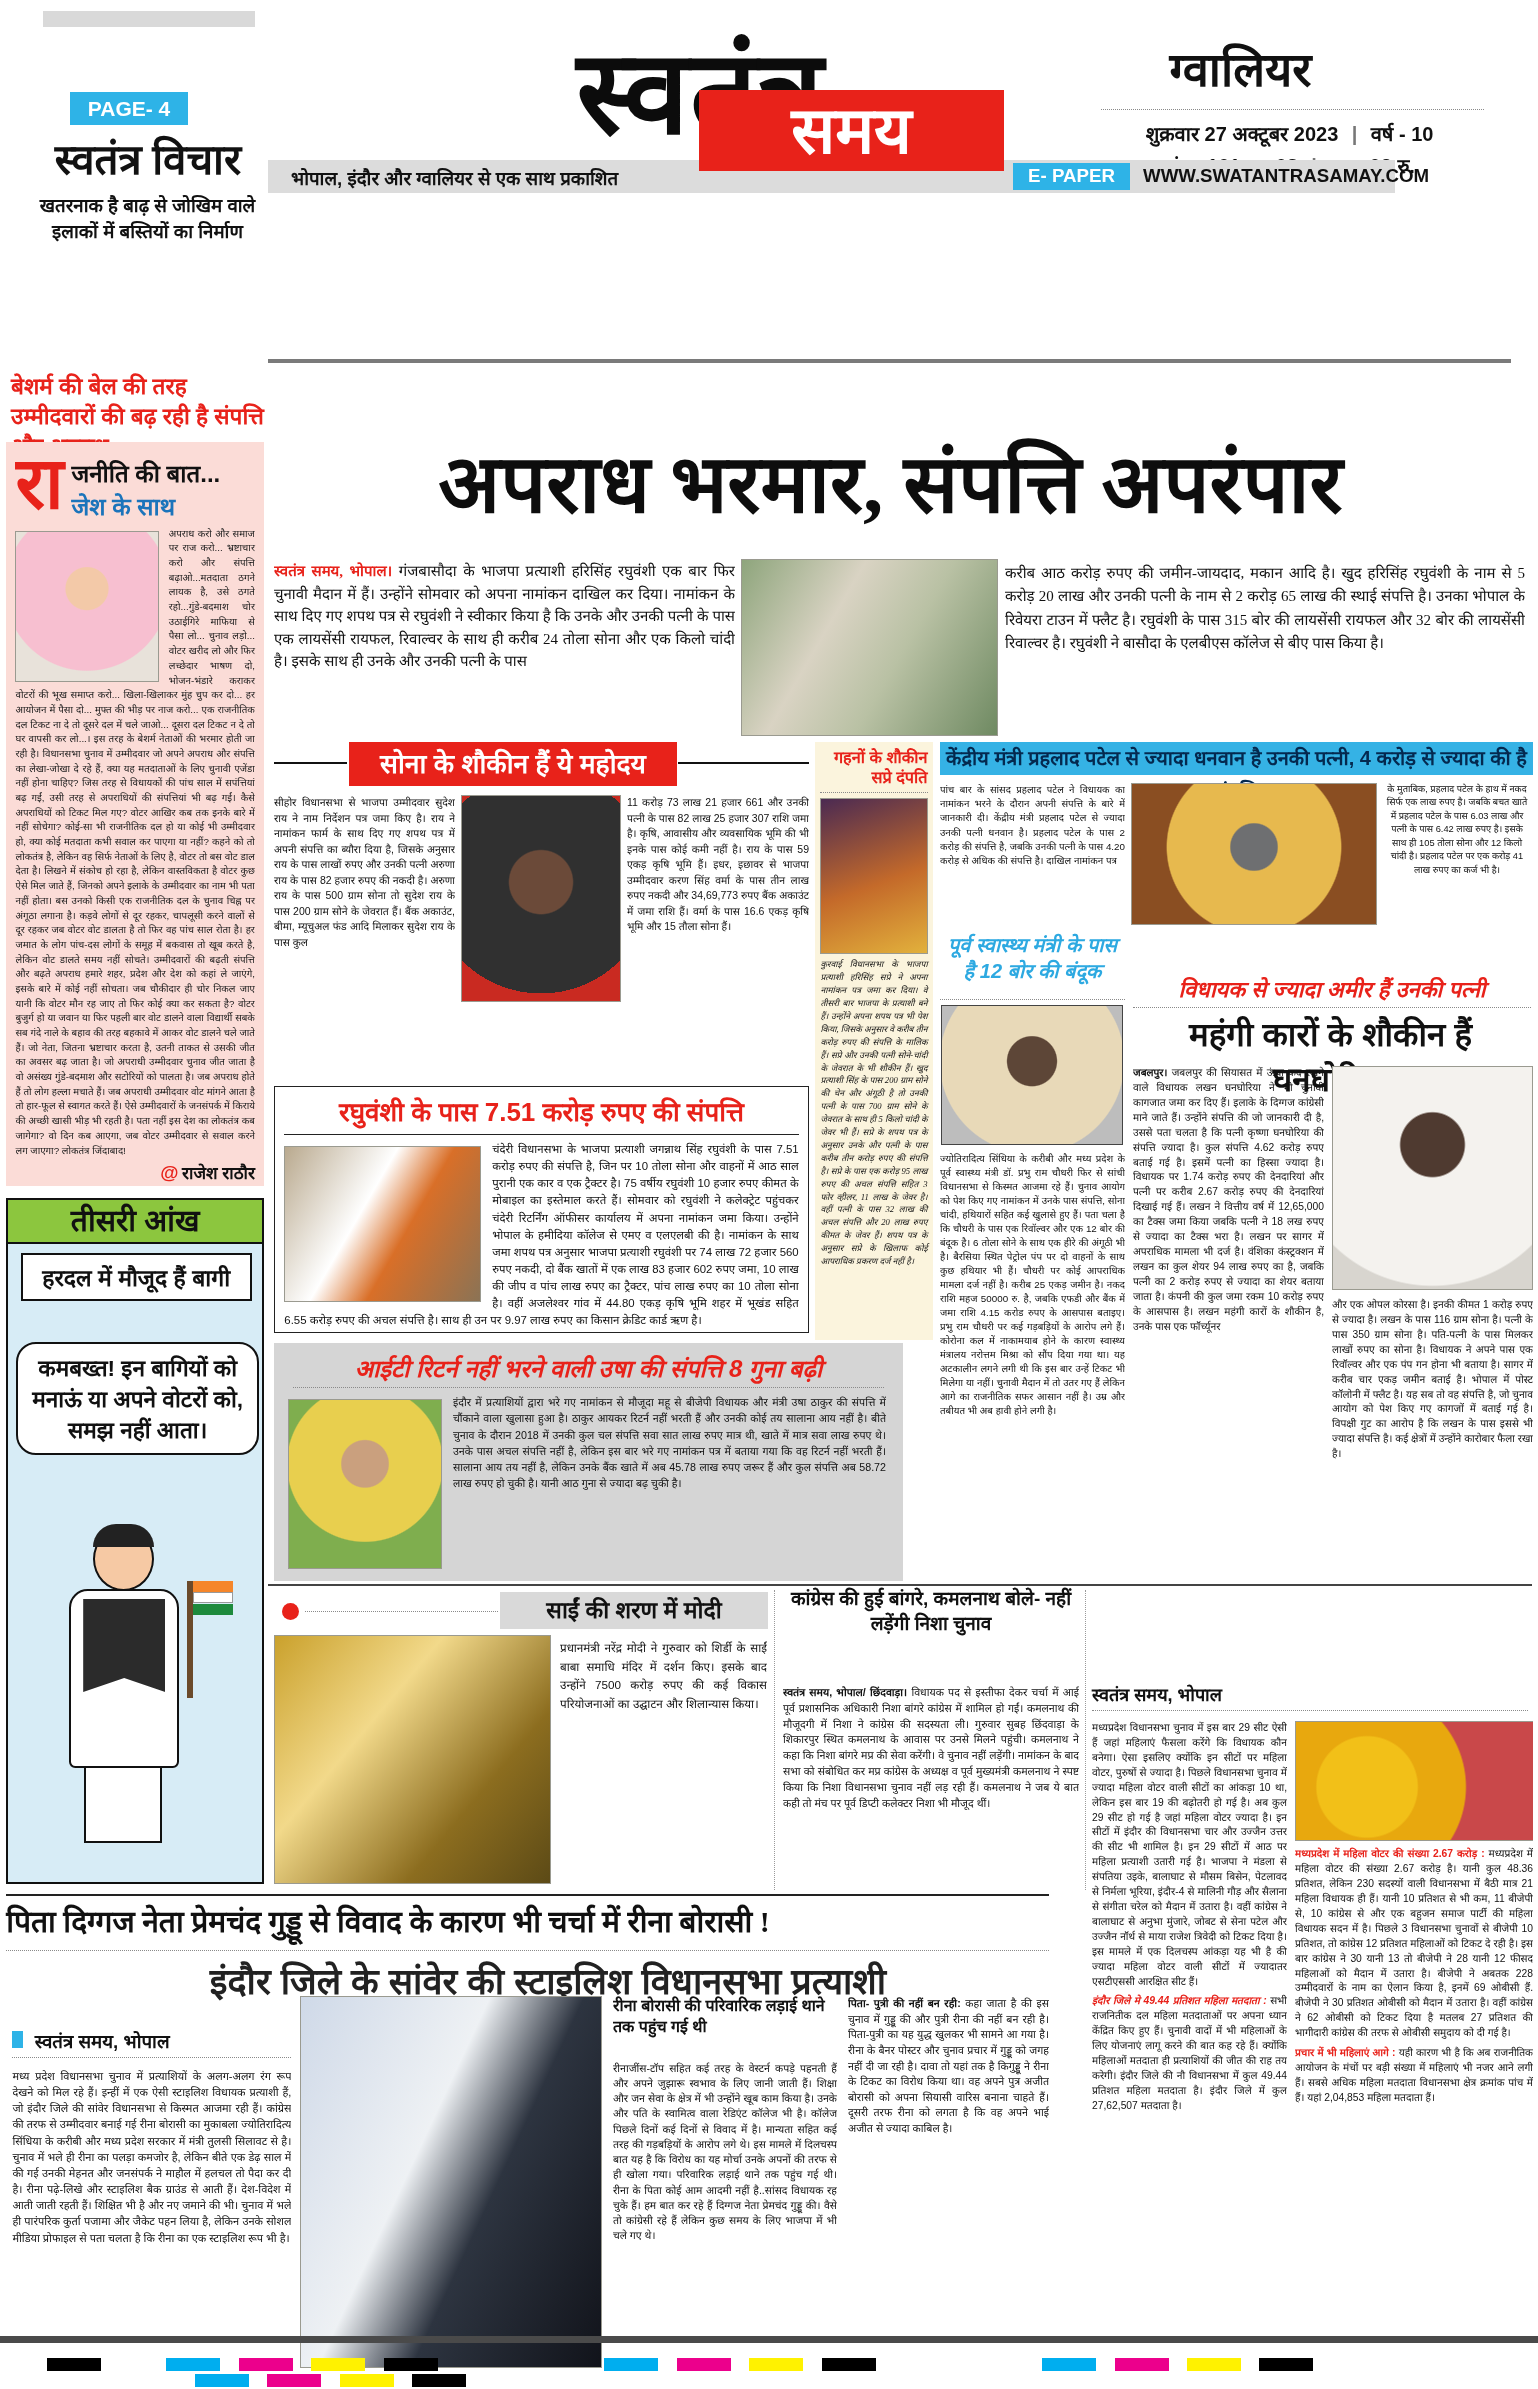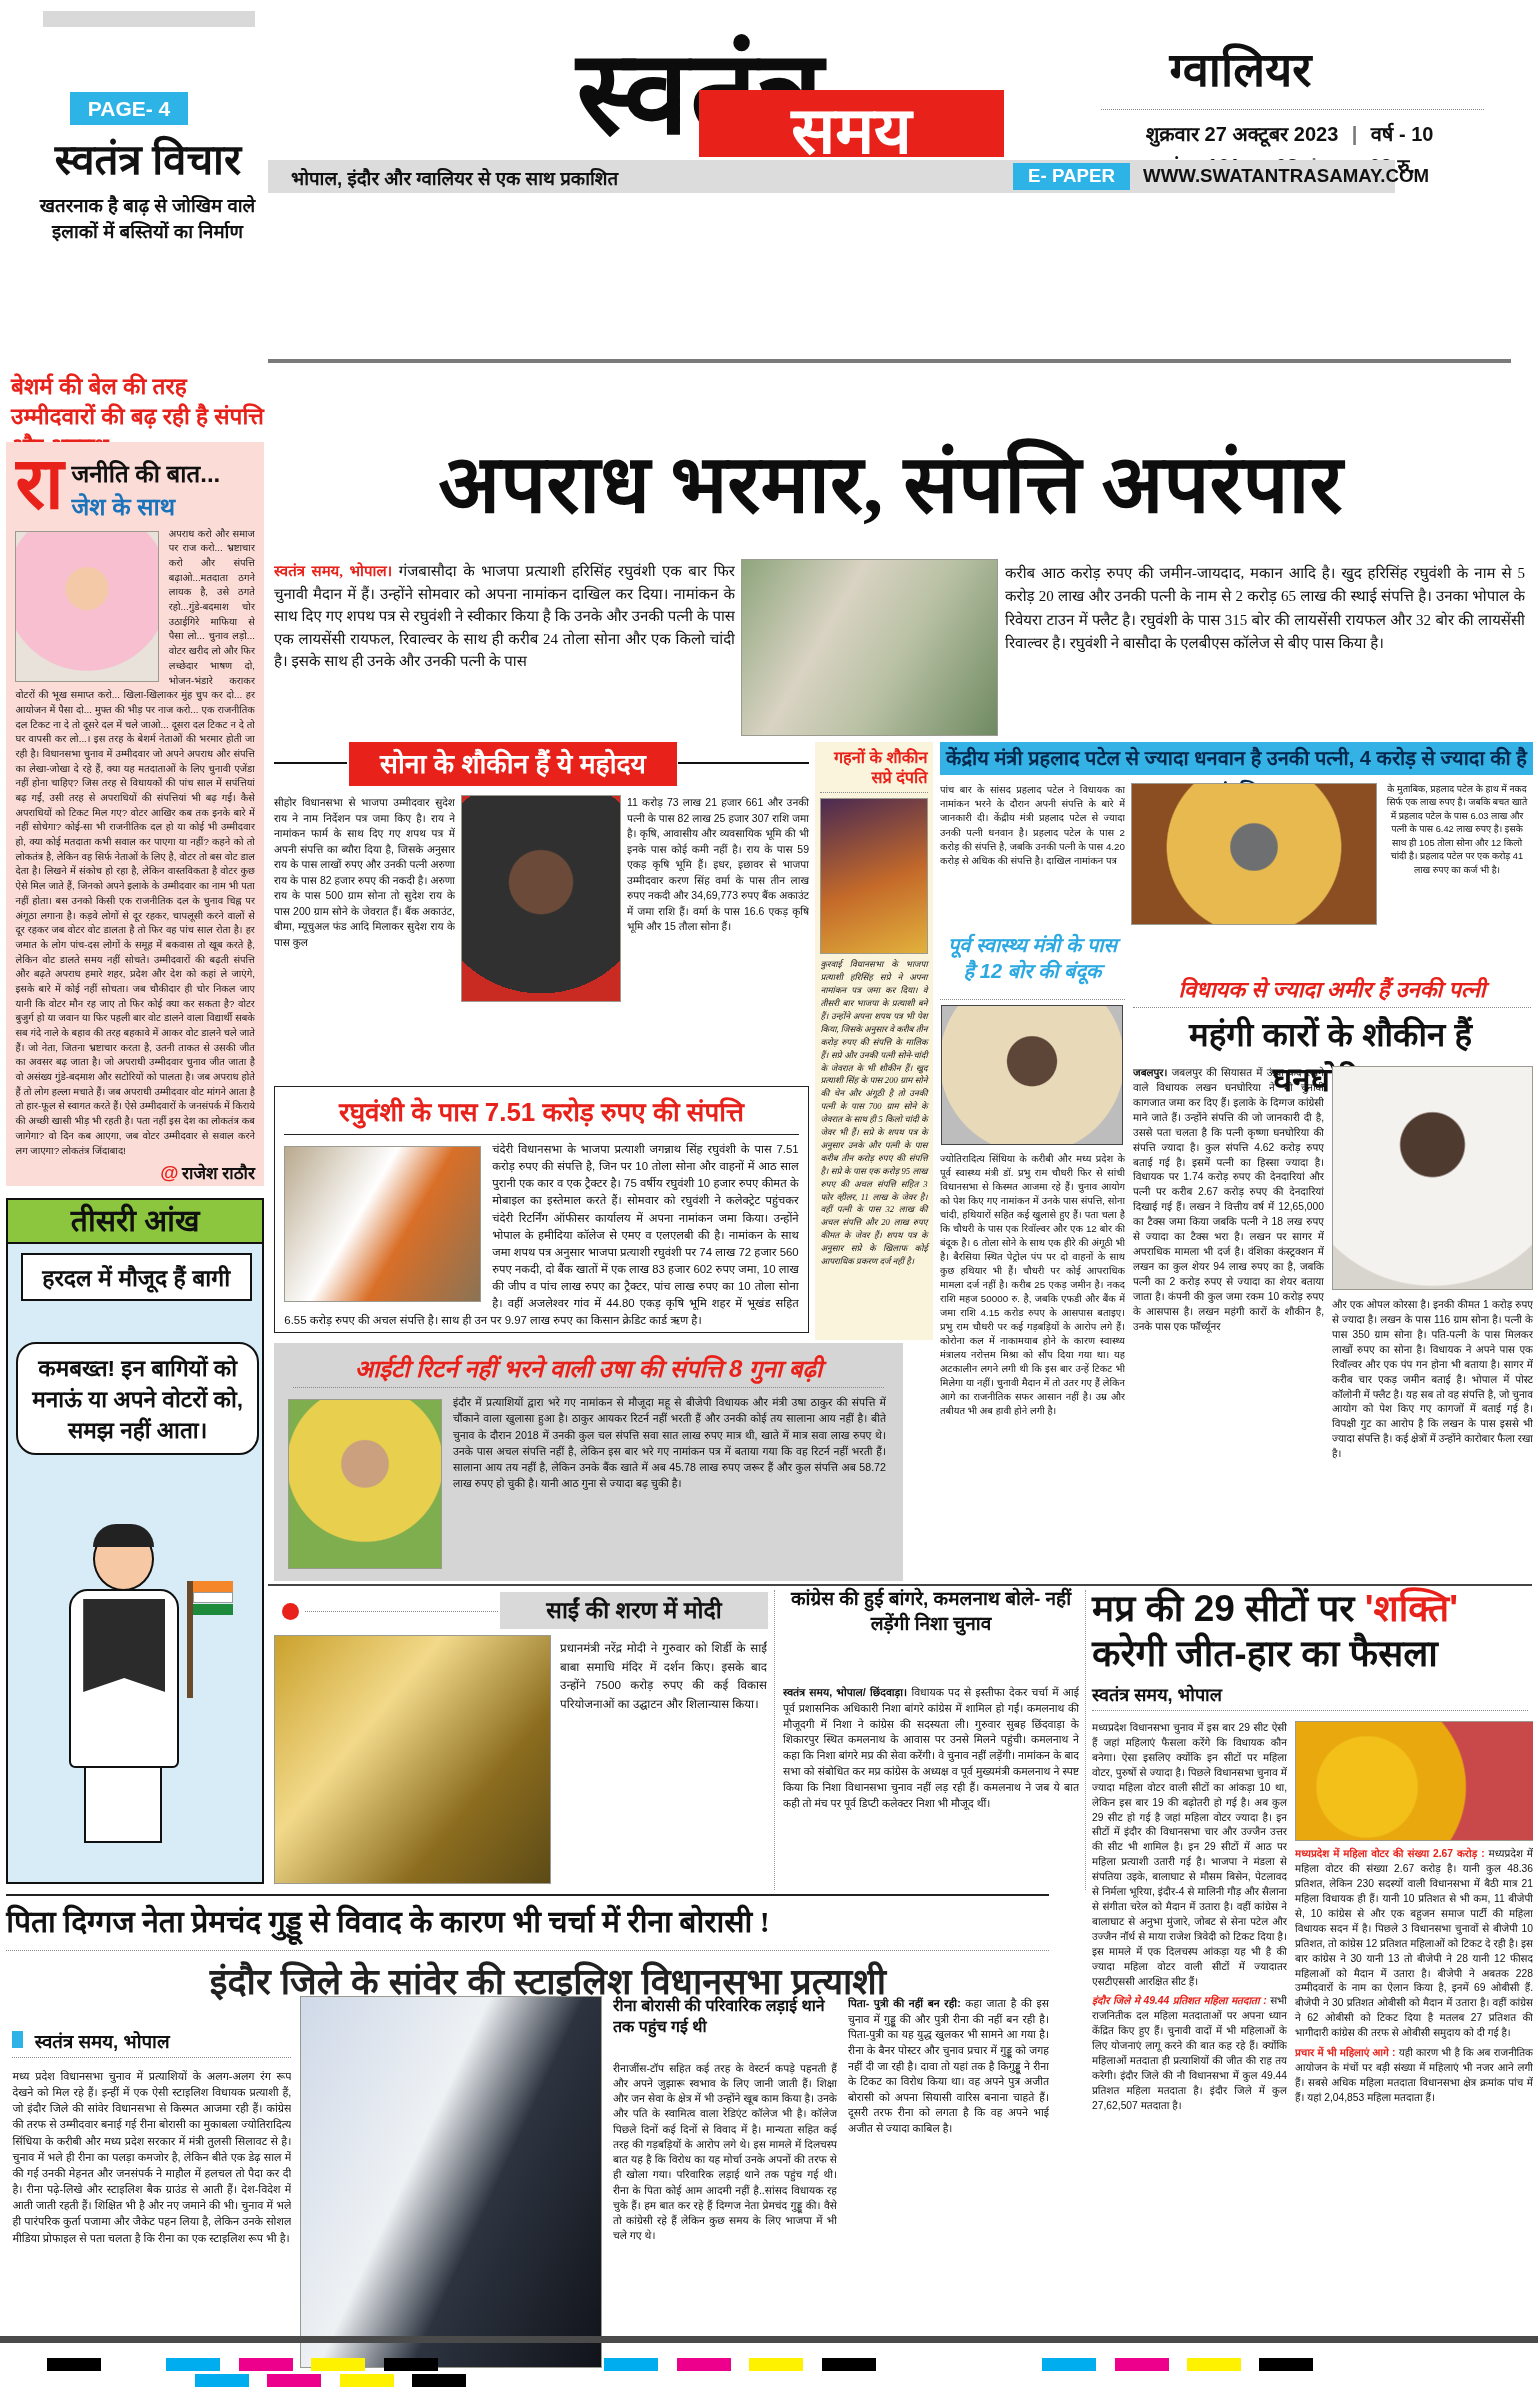--- a/index.html
+++ b/index.html
@@ -37,21 +37,21 @@
   <div class="abs" style="left:43px;top:11px;width:212px;height:15.6px;background:#d9d9d9;"></div>
 
   <div class="abs" style="left:70px;top:92px;width:118px;height:33px;background:#2eb3e7;color:#fff;font-weight:bold;font-size:21px;text-align:center;line-height:33px;">PAGE- 4</div>
 
   <div class="abs" style="left:22px;top:129px;width:252px;font-size:42px;font-weight:bold;text-align:center;font-family:'Liberation Serif',serif;">स्वतंत्र विचार</div>
 
   <div class="abs" style="left:20px;top:193px;width:255px;font-size:18.7px;font-weight:bold;text-align:center;line-height:1.4;">खतरनाक है बाढ़ से जोखिम वाले इलाकों में बस्तियों का निर्माण</div>
 
   <div class="abs" style="left:393px;top:7.8px;width:615px;font-size:117px;font-weight:bold;text-align:center;color:#0c0c0c;letter-spacing:1.6px;">स्वतंत्र</div>
 
-  <div class="abs" style="left:699px;top:90px;width:305px;height:67px;background:#e8221a;color:#fff;font-size:65px;font-weight:bold;text-align:center;line-height:81px;z-index:5;">समय</div>
+  <div class="abs" style="left:699px;top:90px;width:305px;height:81px;background:#e8221a;color:#fff;font-size:65px;font-weight:bold;text-align:center;line-height:81px;z-index:5;">समय</div>
 
   <div class="abs" style="left:1054px;top:36px;width:373px;font-size:47px;font-weight:bold;text-align:center;font-family:'Liberation Serif',serif;">ग्वालियर</div>
 
   <div class="abs dotted-h" style="left:1101px;top:109px;width:383px;"></div>
 
   <div class="abs" style="left:1089px;top:120px;width:401px;font-size:20px;font-weight:bold;text-align:center;">
     <span>शुक्रवार 27 अक्टूबर 2023</span>
     <span style="color:#777;padding:0 7.8px;">|</span>
     <span>वर्ष - 10</span>
   </div>
@@ -195,23 +195,20 @@
   <div class="abs dotted-v" style="left:1085px;top:1590px;height:300px;"></div>
 
   <div class="abs" style="left:783px;top:1587px;width:296px;font-size:19px;font-weight:bold;line-height:1.3;text-align:center;">कांग्रेस की हुई बांगरे, कमलनाथ बोले- नहीं लड़ेंगी निशा चुनाव</div>
   <div class="abs ov" style="left:783px;top:1685px;width:296px;height:205px;">
     <p class="jt" style="font-size:10.7px;line-height:1.48;">
       <span style="font-weight:bold;">स्वतंत्र समय, भोपाल/ छिंदवाड़ा।</span>
       <span>विधायक पद से इस्तीफा देकर चर्चा में आई पूर्व प्रशासनिक अधिकारी निशा बांगरे कांग्रेस में शामिल हो गईं। कमलनाथ की मौजूदगी में निशा ने कांग्रेस की सदस्यता ली। गुरुवार सुबह छिंदवाड़ा के शिकारपुर स्थित कमलनाथ के आवास पर उनसे मिलने पहुंची। कमलनाथ ने कहा कि निशा बांगरे मप्र की सेवा करेंगी। वे चुनाव नहीं लड़ेंगी। नामांकन के बाद सभा को संबोधित कर मप्र कांग्रेस के अध्यक्ष व पूर्व मुख्यमंत्री कमलनाथ ने स्पष्ट किया कि निशा विधानसभा चुनाव नहीं लड़ रही हैं। कमलनाथ ने जब ये बात कही तो मंच पर पूर्व डिप्टी कलेक्टर निशा भी मौजूद थीं।</span>
     </p>
   </div>
 
-  <div class="abs" style="left:1092px;top:1586px;width:440px;font-size:37px;font-weight:bold;line-height:1.22;">
-    <span>मप्र की 29 सीटों पर </span><span class="redtxt">'शक्ति'</span><span> करेगी जीत-हार का फैसला</span>
-  </div>
   <div class="abs" style="left:1092px;top:1682px;width:233px;font-size:18px;font-weight:bold;">स्वतंत्र समय, भोपाल</div>
   <div class="abs dotted-h" style="left:1092px;top:1710px;width:436px;"></div>
 
   <div class="abs ov" style="left:1092px;top:1721px;width:195px;height:579px;">
     <p class="jt" style="font-size:10.3px;line-height:1.45;">मध्यप्रदेश विधानसभा चुनाव में इस बार 29 सीट ऐसी हैं जहां महिलाएं फैसला करेंगे कि विधायक कौन बनेगा। ऐसा इसलिए क्योंकि इन सीटों पर महिला वोटर, पुरुषों से ज्यादा है। पिछले विधानसभा चुनाव में ज्यादा महिला वोटर वाली सीटों का आंकड़ा 10 था, लेकिन इस बार 19 की बढ़ोतरी हो गई है। अब कुल 29 सीट हो गई है जहां महिला वोटर ज्यादा है। इन सीटों में इंदौर की विधानसभा चार और उज्जैन उत्तर की सीट भी शामिल है। इन 29 सीटों में आठ पर महिला प्रत्याशी उतारी गई है। भाजपा ने मंडला से संपतिया उइके, बालाघाट से मौसम बिसेन, पेटलावद से निर्मला भूरिया, इंदौर-4 से मालिनी गौड़ और सैलाना से संगीता चरेल को मैदान में उतारा है। वहीं कांग्रेस ने बालाघाट से अनुभा मुंजारे, जोबट से सेना पटेल और उज्जैन नॉर्थ से माया राजेश त्रिवेदी को टिकट दिया है। इस मामले में एक दिलचस्प आंकड़ा यह भी है की ज्यादा महिला वोटर वाली सीटों में ज्यादातर एसटीएससी आरक्षित सीट हैं।</p>
     <p class="jt" style="font-size:10.3px;line-height:1.45;margin-top:4.7px;">
       <span class="redtxt" style="font-weight:bold;font-style:italic;">इंदौर जिले मे 49.44 प्रतिशत महिला मतदाता :</span>
       <span>सभी राजनितीक दल महिला मतदाताओं पर अपना ध्यान केंद्रित किए हुए हैं। चुनावी वादों में भी महिलाओं के लिए योजनाएं लागू करने की बात कह रहे हैं। क्योंकि महिलाओं मतदाता ही प्रत्याशियों की जीत की राह तय करेगी। इंदौर जिले की नौ विधानसभा में कुल 49.44 प्रतिशत महिला मतदाता है। इंदौर जिले में कुल 27,62,507 मतदाता है।</span>
     </p>
   </div>

